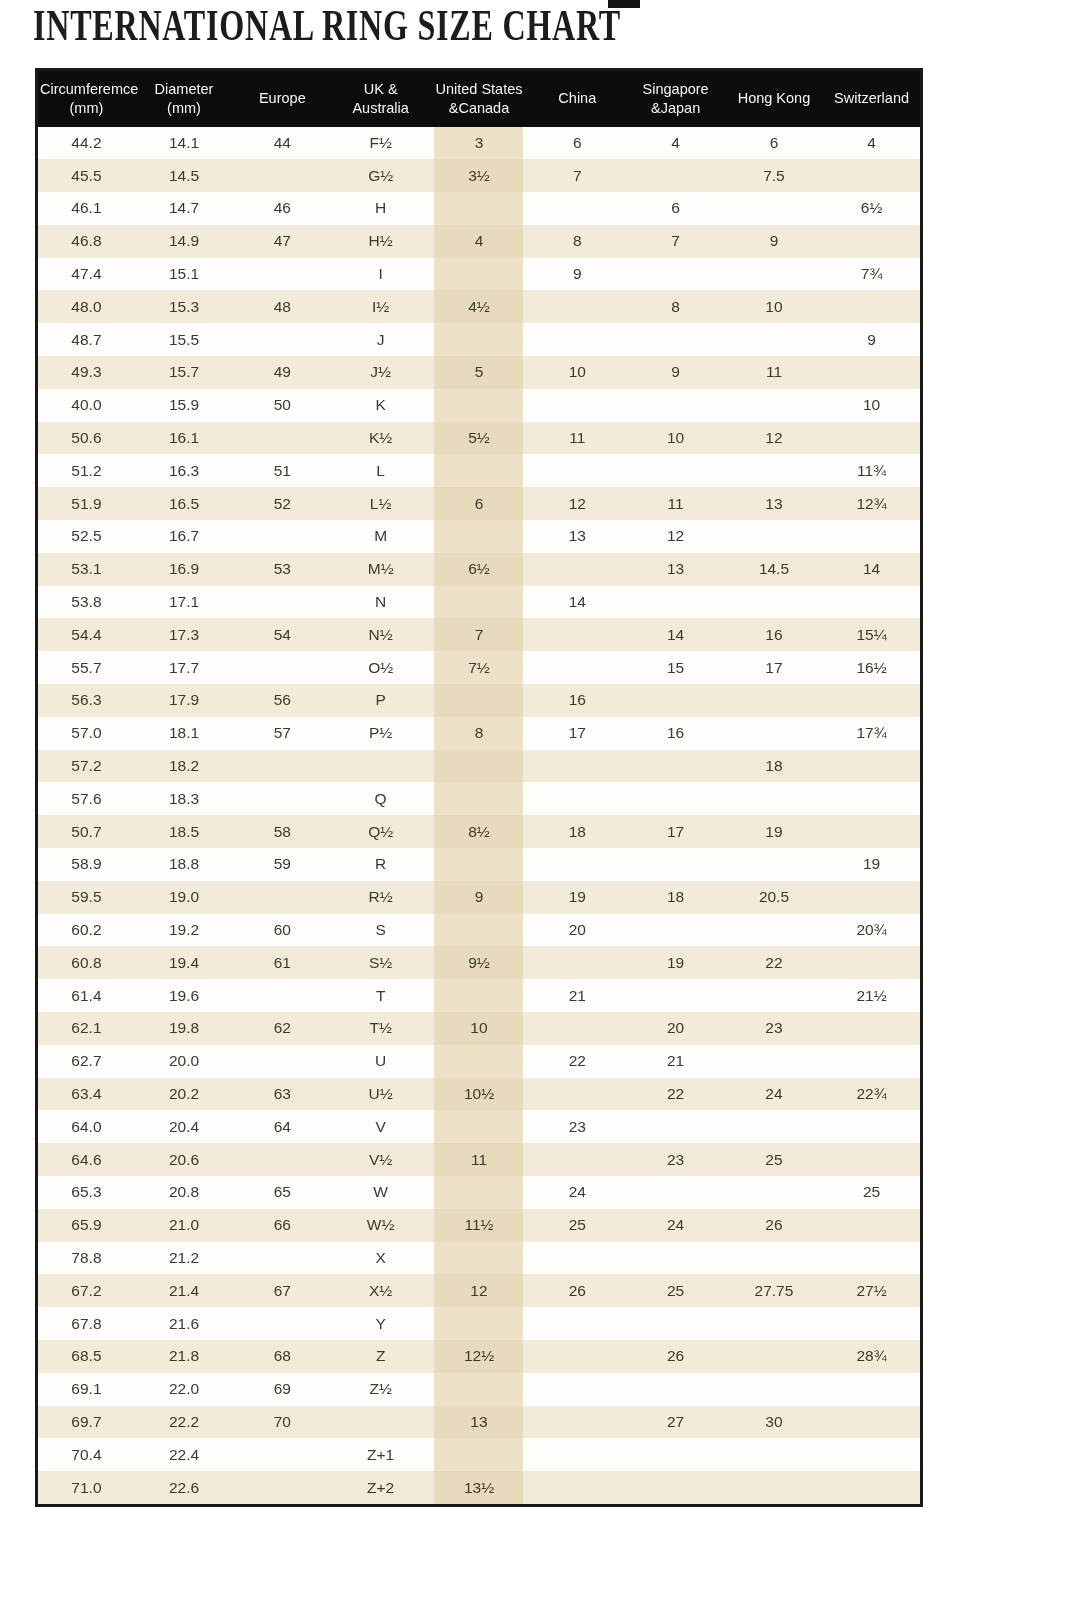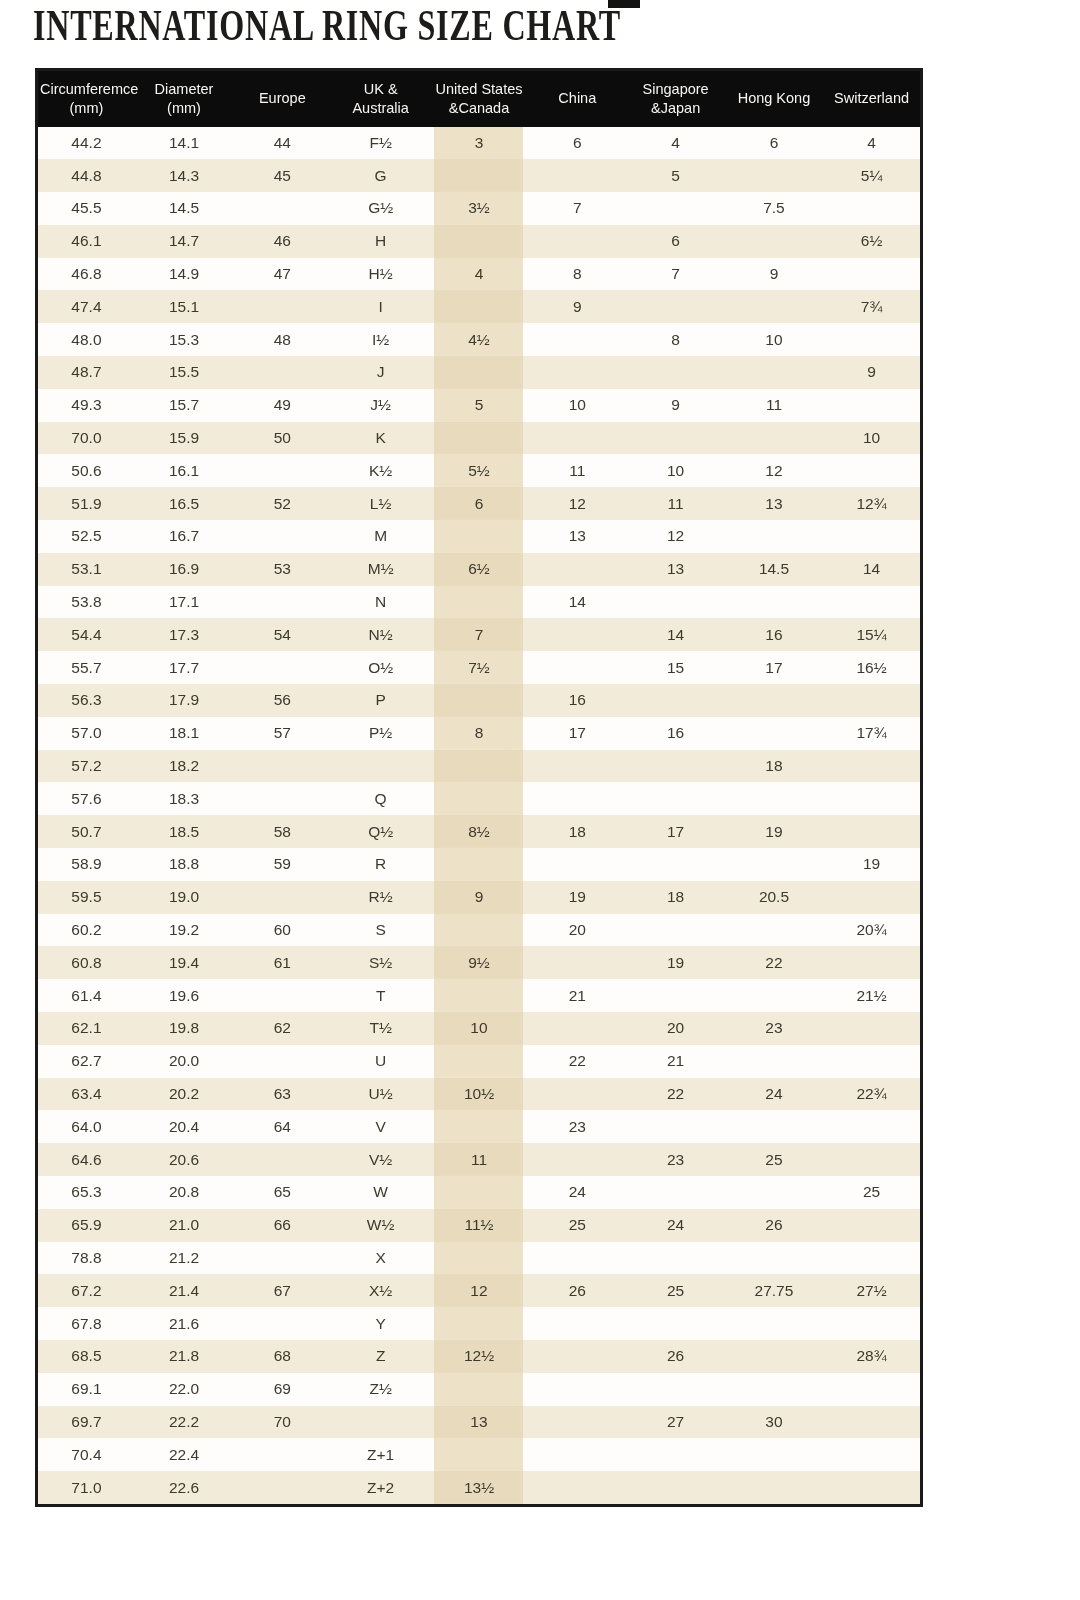--- a/index.html
+++ b/index.html
@@ -110,31 +110,20 @@
           <td>14.1</td>
           <td>44</td>
           <td>F½</td>
           <td class="us">3</td>
           <td>6</td>
           <td>4</td>
           <td>6</td>
           <td>4</td>
         </tr>
         <tr>
-          <td>44.8</td>
-          <td>14.3</td>
-          <td>45</td>
-          <td>G</td>
-          <td class="us"></td>
-          <td></td>
-          <td>5</td>
-          <td></td>
-          <td>5¼</td>
-        </tr>
-        <tr>
           <td>45.5</td>
           <td>14.5</td>
           <td></td>
           <td>G½</td>
           <td class="us">3½</td>
           <td>7</td>
           <td></td>
           <td>7.5</td>
           <td></td>
         </tr>
@@ -198,40 +187,51 @@
           <td>15.7</td>
           <td>49</td>
           <td>J½</td>
           <td class="us">5</td>
           <td>10</td>
           <td>9</td>
           <td>11</td>
           <td></td>
         </tr>
         <tr>
-          <td>70.0</td>
+          <td>40.0</td>
           <td>15.9</td>
           <td>50</td>
           <td>K</td>
           <td class="us"></td>
           <td></td>
           <td></td>
           <td></td>
           <td>10</td>
         </tr>
         <tr>
           <td>50.6</td>
           <td>16.1</td>
           <td></td>
           <td>K½</td>
           <td class="us">5½</td>
           <td>11</td>
           <td>10</td>
           <td>12</td>
           <td></td>
+        </tr>
+        <tr>
+          <td>51.2</td>
+          <td>16.3</td>
+          <td>51</td>
+          <td>L</td>
+          <td class="us"></td>
+          <td></td>
+          <td></td>
+          <td></td>
+          <td>11¾</td>
         </tr>
         <tr>
           <td>51.9</td>
           <td>16.5</td>
           <td>52</td>
           <td>L½</td>
           <td class="us">6</td>
           <td>12</td>
           <td>11</td>
           <td>13</td>

